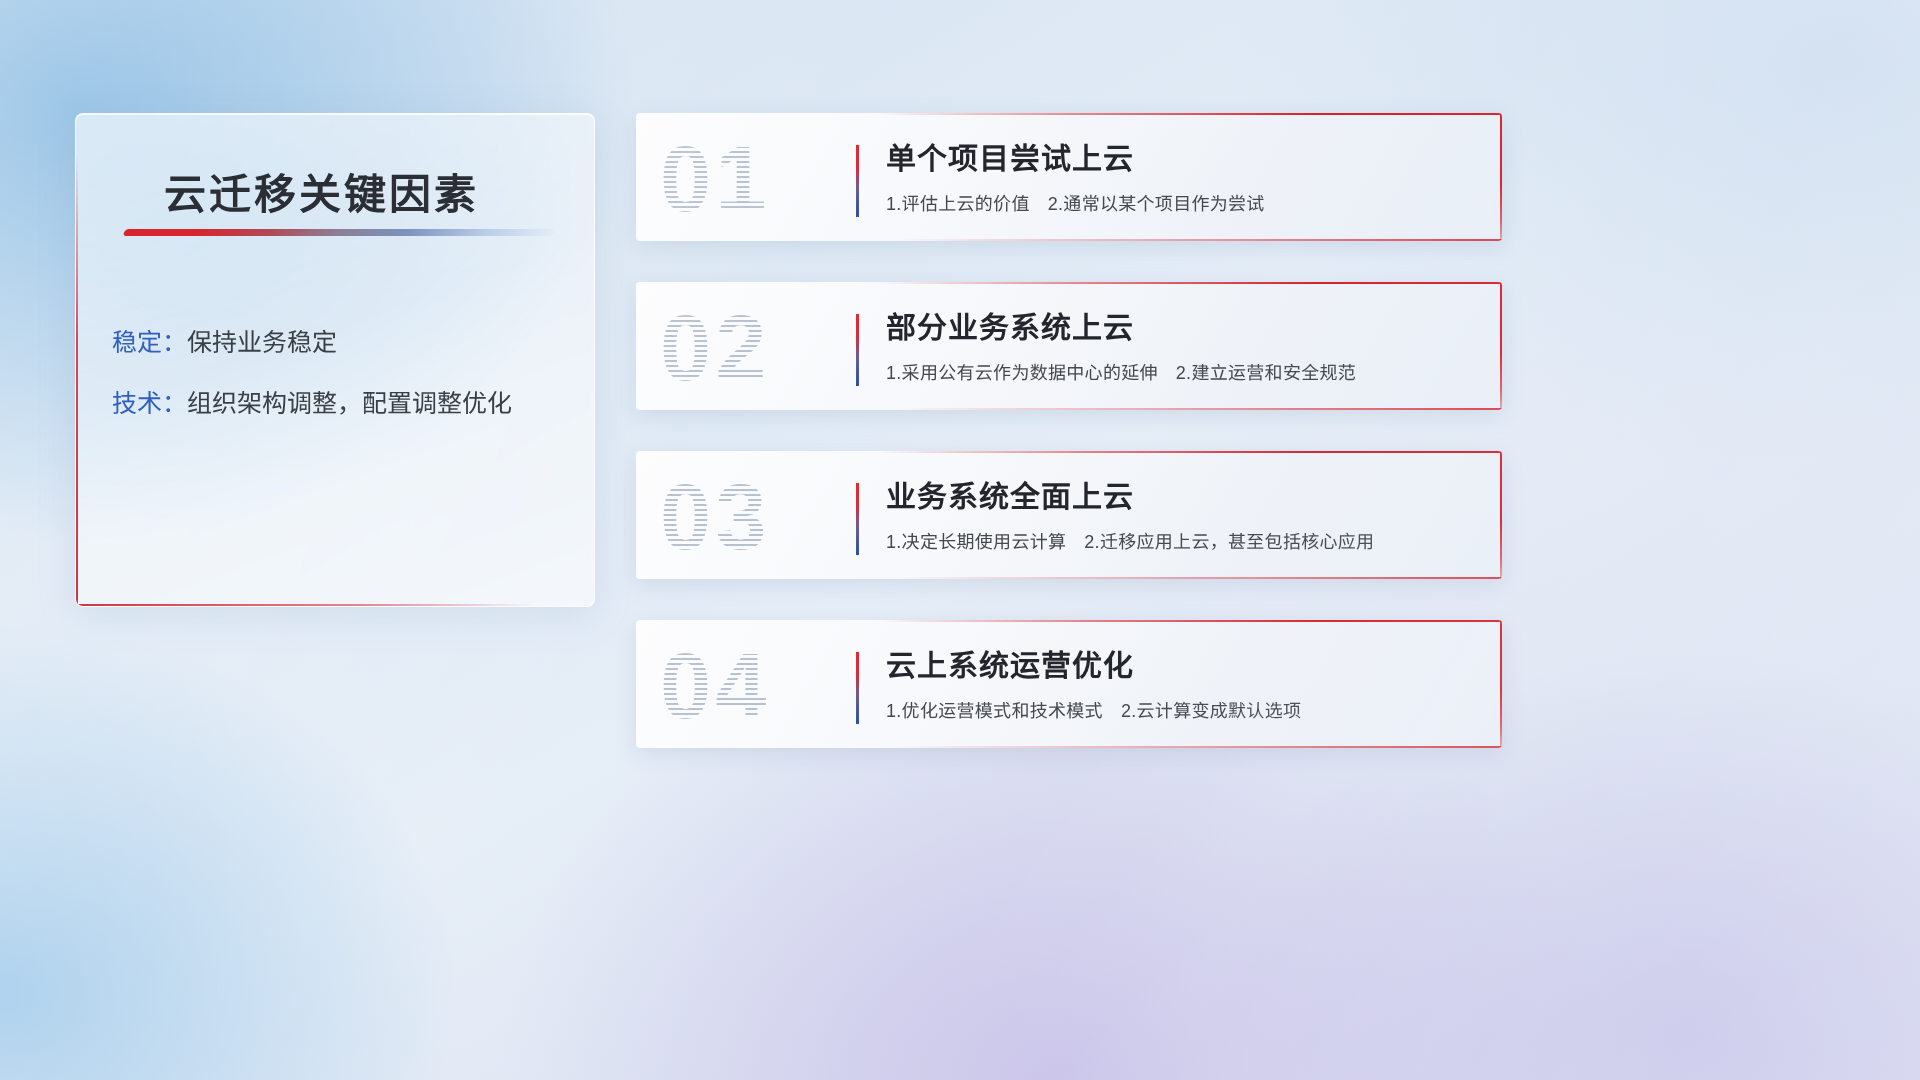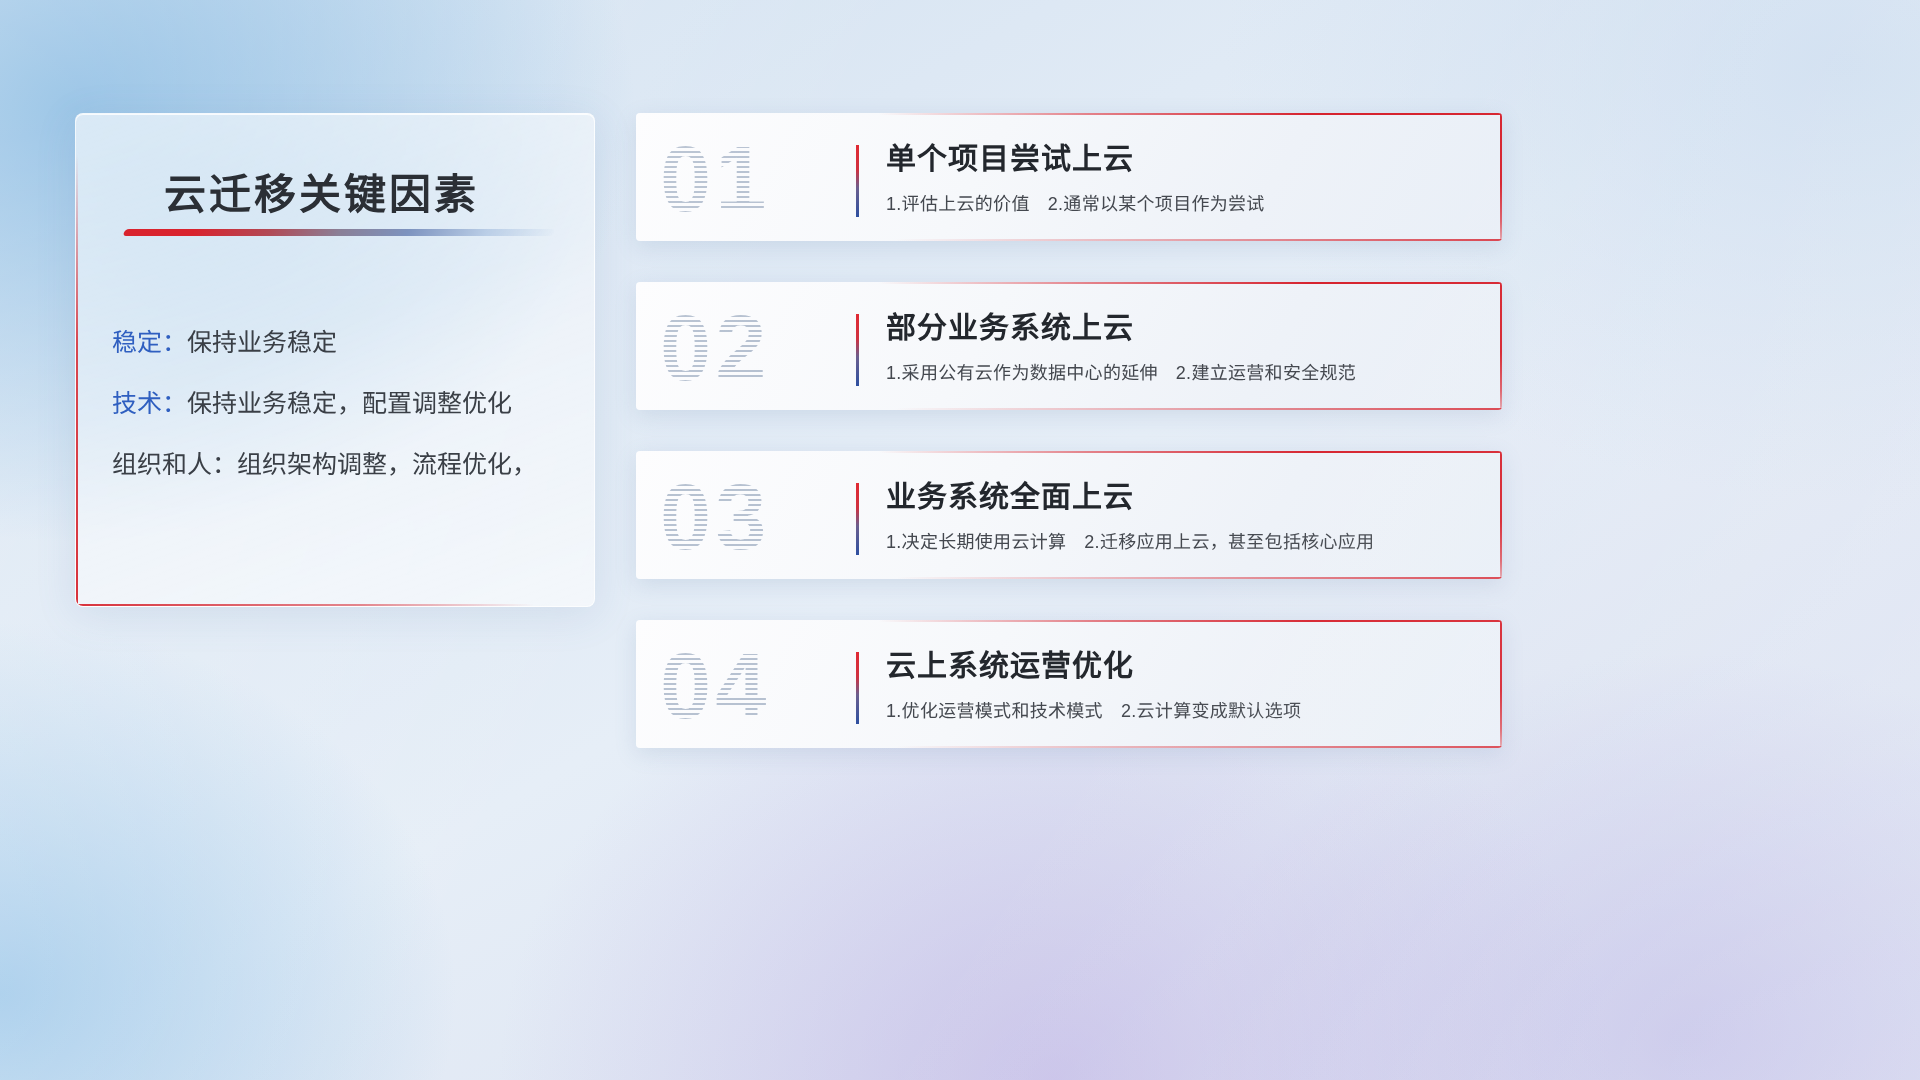--- a/index.html
+++ b/index.html
@@ -198,24 +198,21 @@
 
     <h1 class="panel-title">云迁移关键因素</h1>
 
     <div class="panel-rule"></div>
 
     <div class="factor-list">
       <div class="factor-row">
         <span class="factor-label blue">稳定：</span><span class="factor-text">保持业务稳定</span>
       </div>
       <div class="factor-row">
-        <span class="factor-label blue">技术：</span><span class="factor-text">保持业务稳定，配置调整优化</span>
-      </div>
-      <div class="factor-row">
-        <span class="factor-label dark">组织和人：</span><span class="factor-text">组织架构调整，流程优化，</span>
+        <span class="factor-label blue">技术：</span><span class="factor-text">组织架构调整，配置调整优化</span>
       </div>
     </div>
   </section>
 
   <section class="steps">
 
     <article class="step-card">
       <div class="hl-top"></div>
       <div class="hl-right"></div>
       <div class="hl-bottom"></div>

